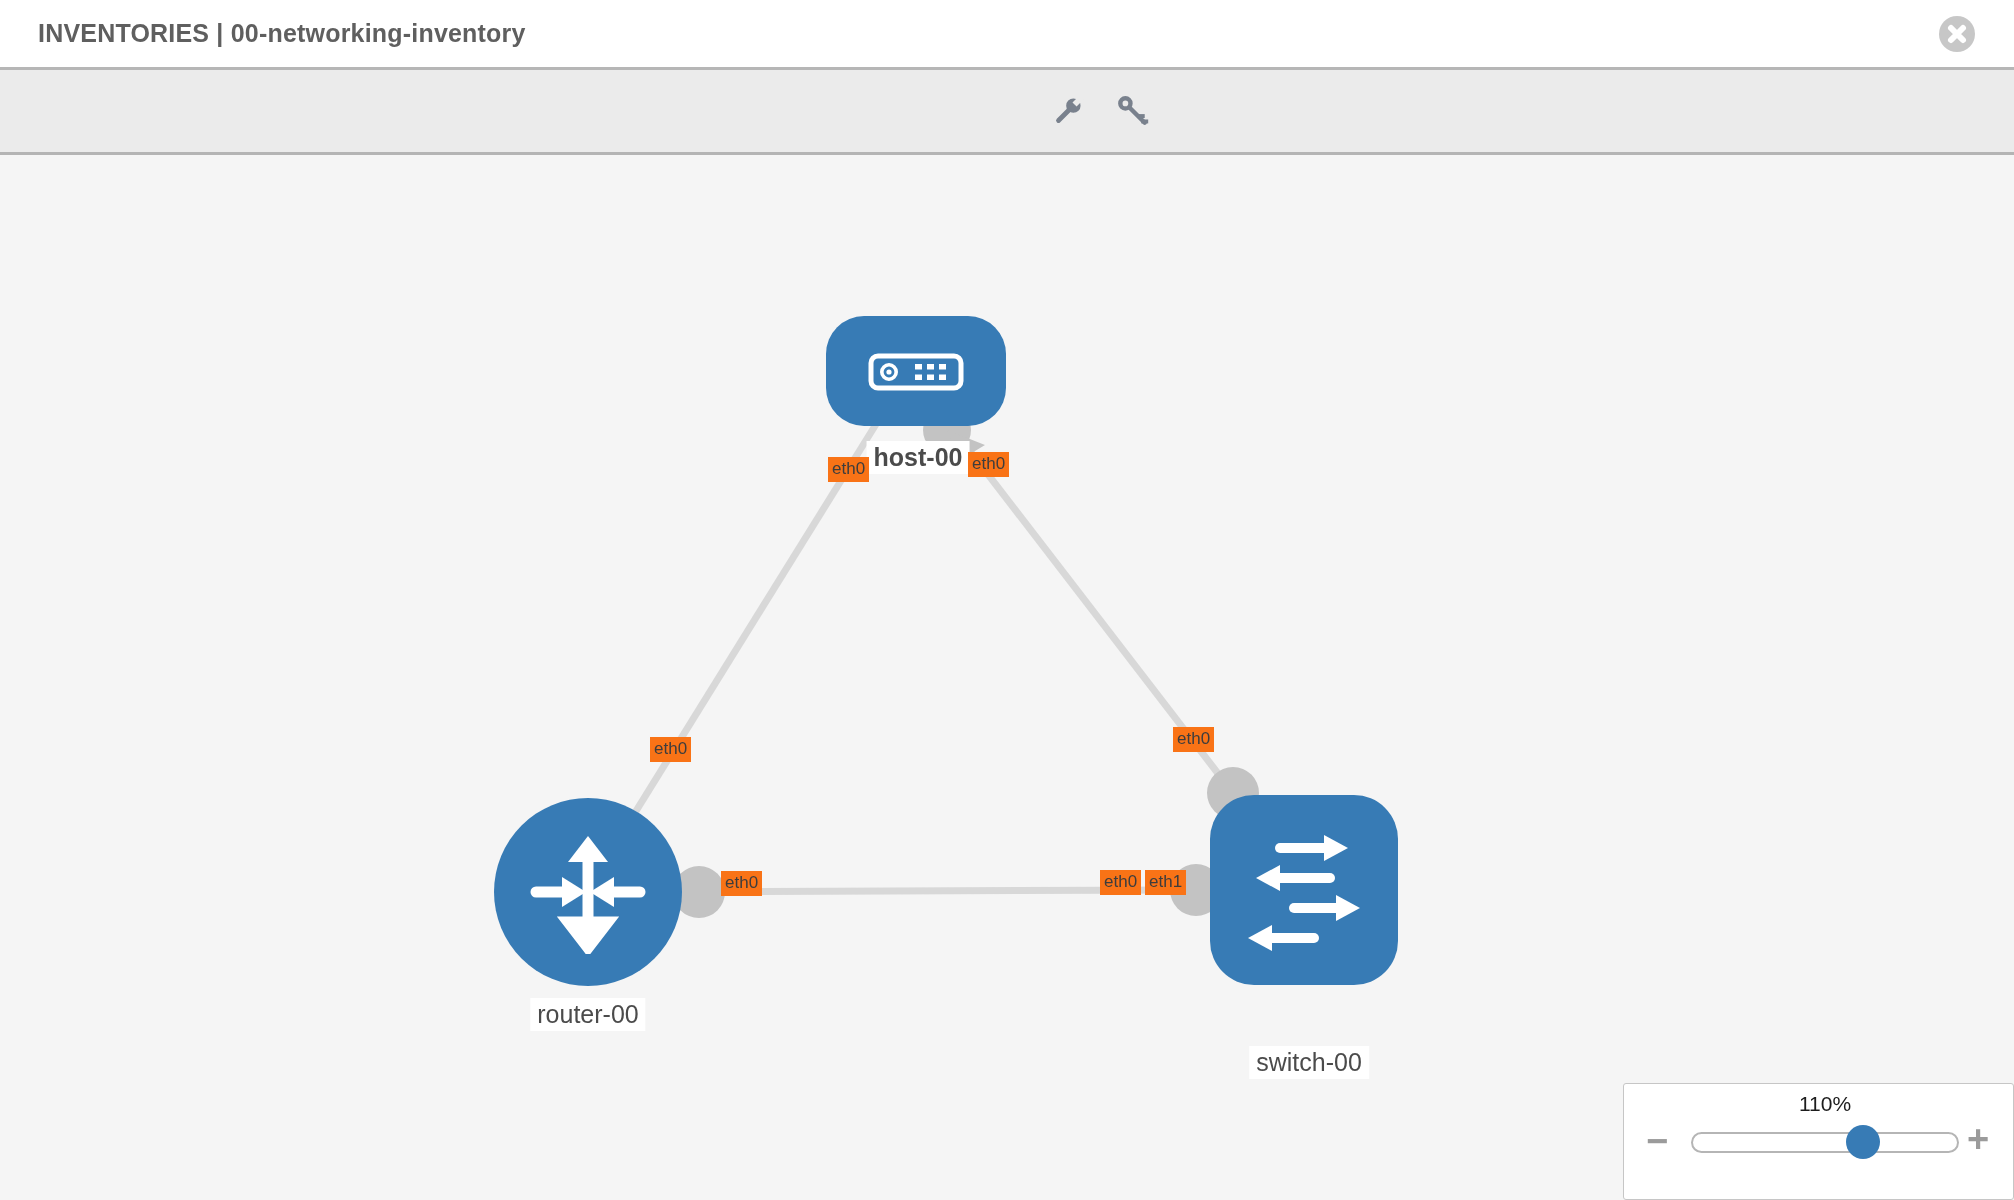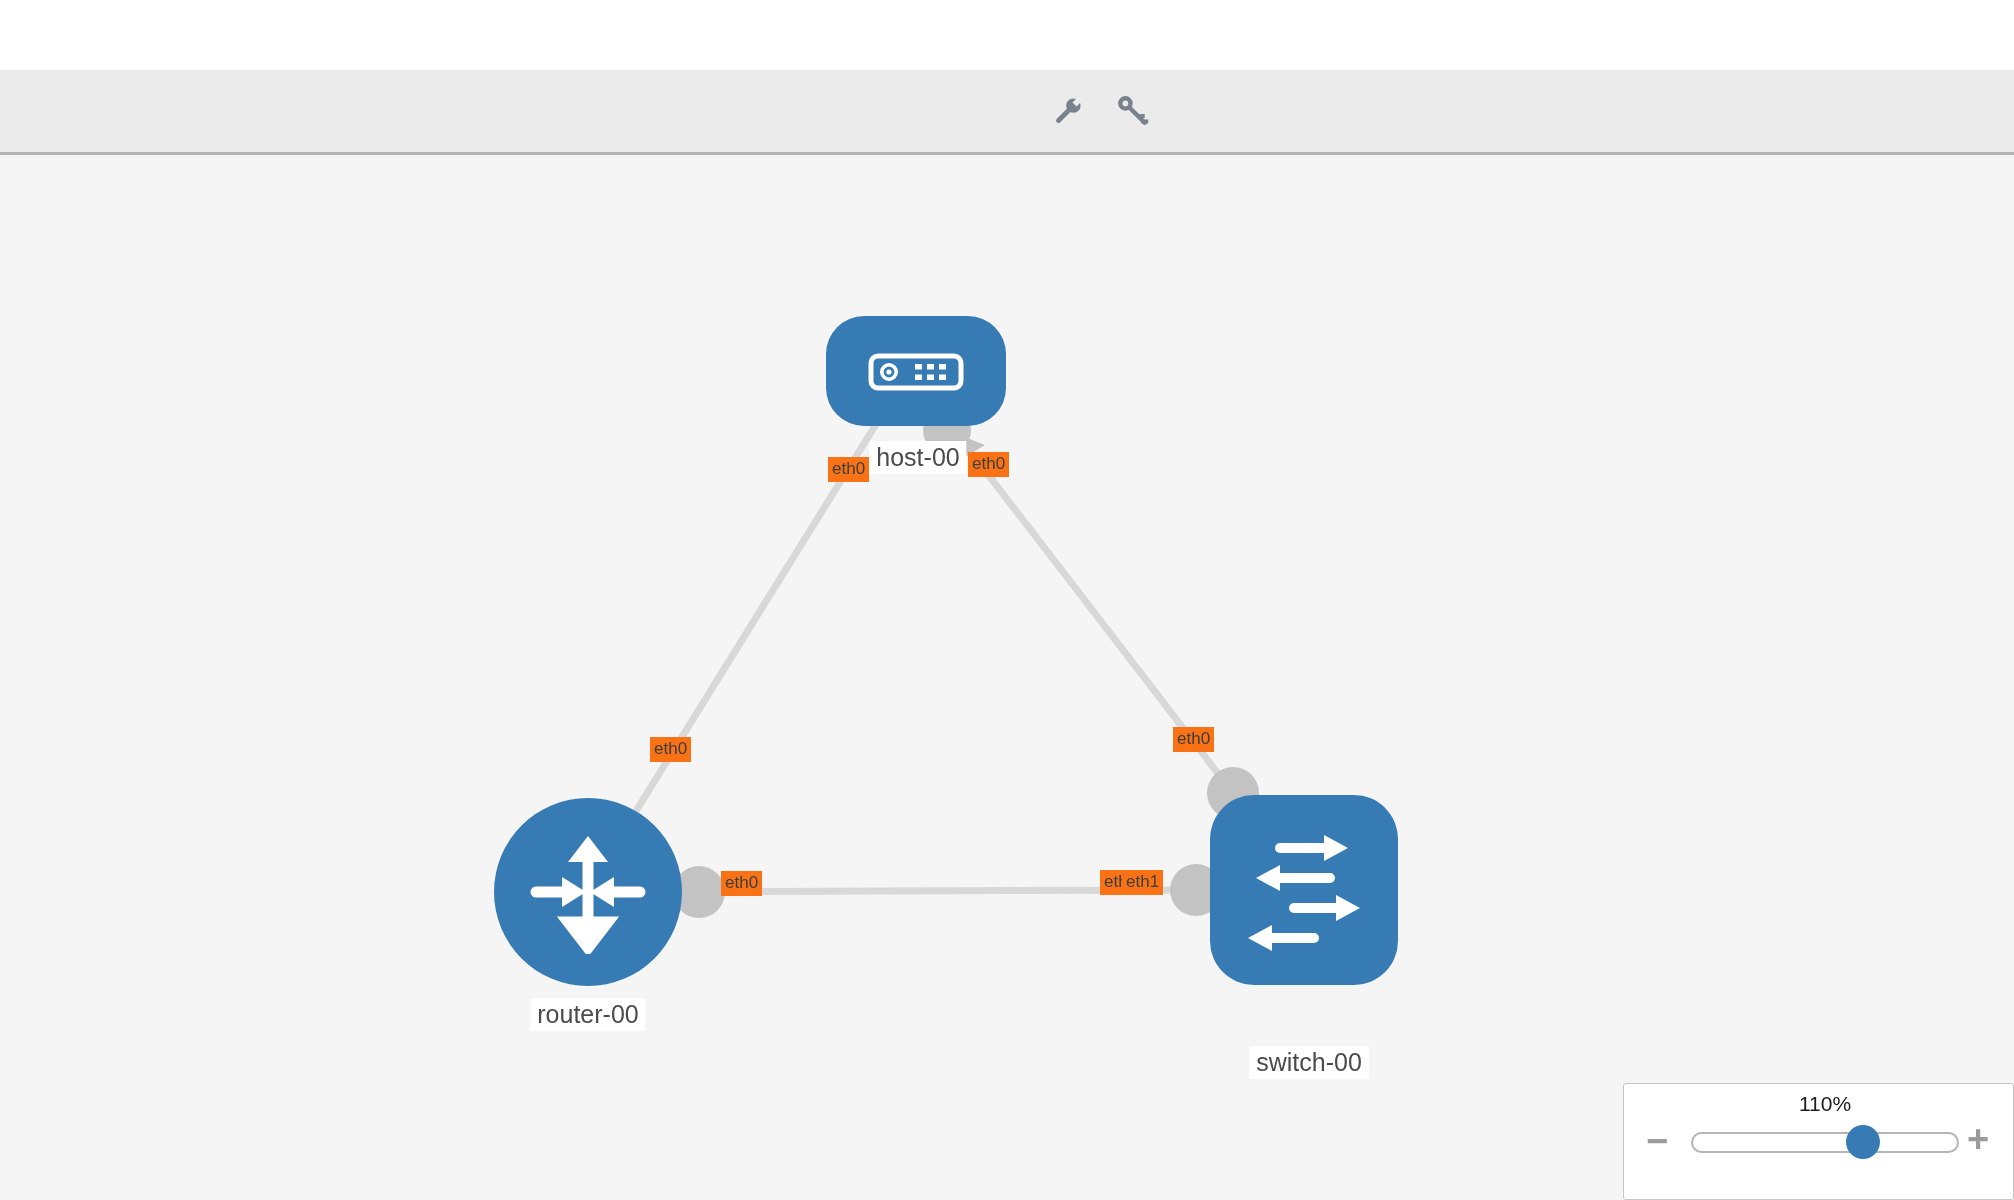--- a/index.html
+++ b/index.html
@@ -90,20 +90,28 @@
   .zoom-thumb {
     position:absolute; left:222px; top:41px; width:34px; height:34px;
     border-radius:50%; background:#377bb5; cursor:grab;
   }
 </style>
 </head>
 <body>
 
 <div class="page">
 
+  <div class="header">
+    <div class="header-title">INVENTORIES | 00-networking-inventory</div>
+    <div class="close-btn">
+      <svg width="36" height="36" viewBox="0 0 36 36">
+        <path d="M12 12 L24 24 M24 12 L12 24" stroke="#ffffff" stroke-width="6" stroke-linecap="round" fill="none"></path>
+      </svg>
+    </div>
+  </div>
 
   <div class="toolbar">
 
     <div class="tool-icon wrench">
       <svg width="36" height="36" viewBox="0 0 24 24">
         <g transform="rotate(45 12 12)">
           <circle cx="12" cy="6" r="4.8" fill="#79818d"></circle>
           <rect x="10.1" y="-1.5" width="3.8" height="6.4" fill="#ebebeb"></rect>
           <rect x="10.4" y="9.2" width="3.2" height="12.4" rx="1.6" fill="#79818d"></rect>
         </g>
@@ -170,31 +178,31 @@
           <line x1="88" y1="50" x2="36" y2="50"></line>
           <polygon points="14,50 38,37 38,63" stroke="none"></polygon>
           <line x1="52" y1="80" x2="96" y2="80"></line>
           <polygon points="118,80 94,67 94,93" stroke="none"></polygon>
           <line x1="72" y1="110" x2="28" y2="110"></line>
           <polygon points="6,110 30,97 30,123" stroke="none"></polygon>
         </g>
       </svg>
     </div>
 
-    <div class="node-label" style="left:918px; top:286px;">host-00</div>
+    <div class="node-label" style="left:918px; top:286px;font-weight:bold;">host-00</div>
     <div class="node-label" style="left:588px; top:843px;">router-00</div>
     <div class="node-label" style="left:1302px; top:891px;margin-left:7px;">switch-00</div>
 
     <div class="iface-label" style="left:828px; top:302px;">eth0</div>
     <div class="iface-label" style="left:968px; top:297px;">eth0</div>
     <div class="iface-label" style="left:650px; top:582px;">eth0</div>
     <div class="iface-label" style="left:1173px; top:572px;">eth0</div>
     <div class="iface-label" style="left:721px; top:716px;">eth0</div>
     <div class="iface-label" style="left:1100px; top:715px; z-index:1;">eth0</div>
-    <div class="iface-label" style="left:1122px; top:715px; z-index:2;">eth1</div>
+    <div class="iface-label" style="left:1145px; top:715px; z-index:2;">eth1</div>
   </div>
 
   <div class="zoom-panel">
     <div class="zoom-value">110%</div>
     <div class="zoom-minus">−</div>
     <div class="zoom-track"></div>
     <div class="zoom-thumb"></div>
     <div class="zoom-plus">+</div>
   </div>
 

